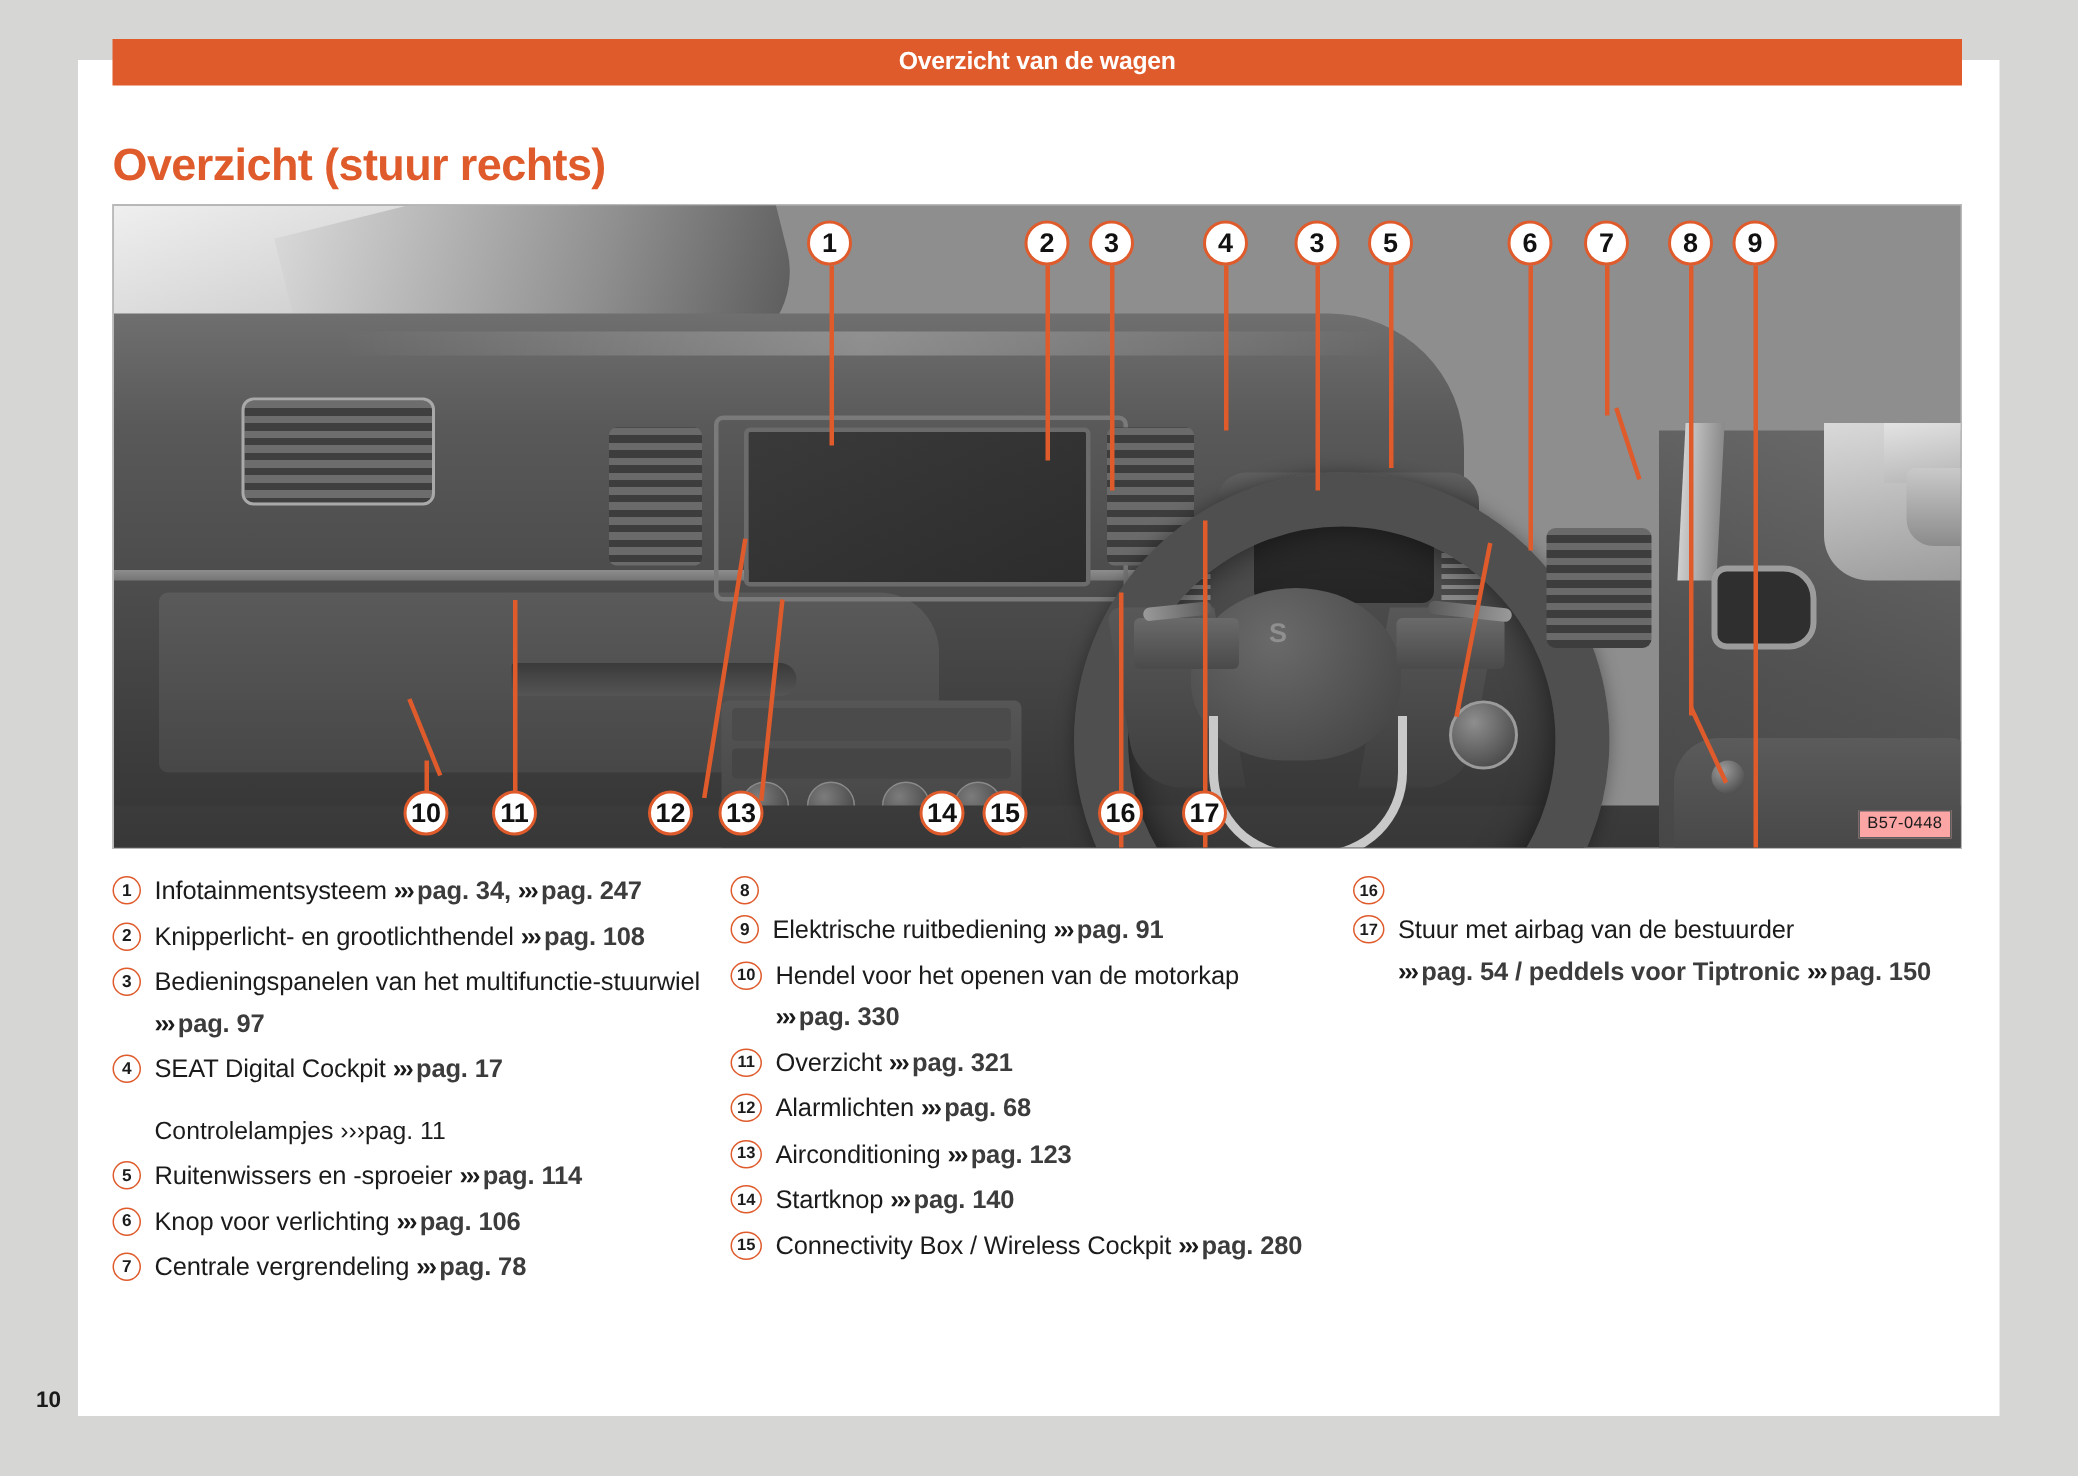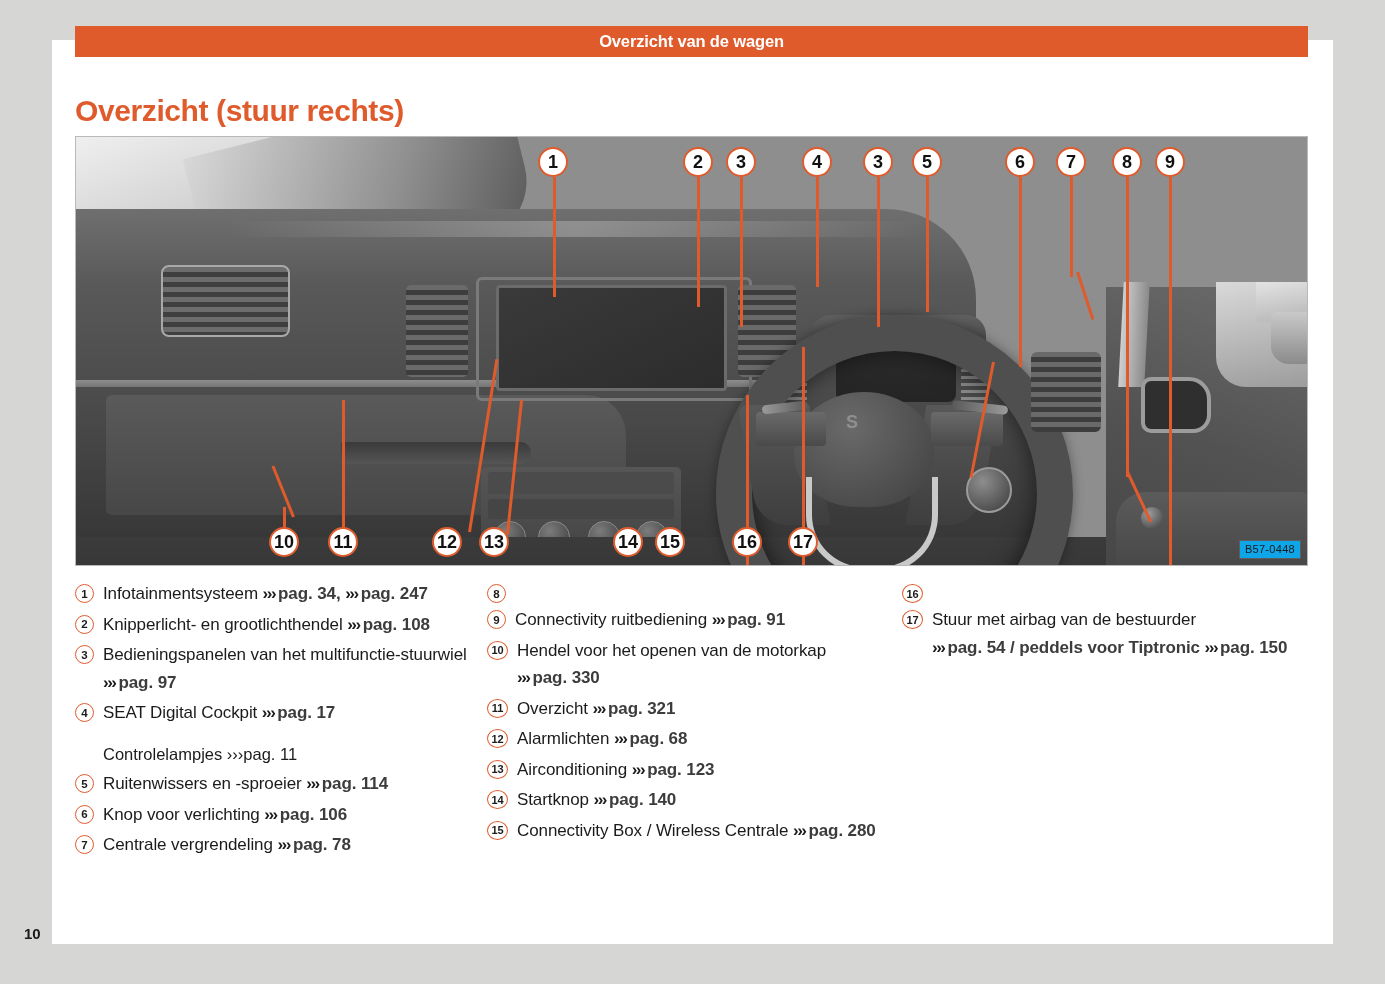--- a/index.html
+++ b/index.html
@@ -309,21 +309,21 @@
   .rear-window {
     left: 1180px; top: 145px; width: 55px; height: 40px;
     background: linear-gradient(170deg,#e3e3e3,#b4b4b4);
   }
 
   
   .fig-code {
     position: absolute;
     right: 6px;
     bottom: 6px;
-    background: #0ea5e9;
+    background: #fca5a5;
     border: 1px solid #5d5d5d;
     color: #1b1b1b;
     font-size: 11px;
     line-height: 1;
     padding: 3px 5px;
     letter-spacing: 0.3px;
     font-family: "Liberation Sans", sans-serif;
   }
 
   
@@ -573,21 +573,21 @@
           </div>
         </div>
       </div>
     <div class="legend-col col2">
         <div class="legend-item">
           <span class="legend-badge">8</span>
         </div>
         <div class="legend-item">
           <span class="legend-badge">9</span>
           <div>
-            <div class="legend-text"><span>Connectivity ruitbediening </span><span class="chev">›››</span><span class="ref">pag. 91</span></div>
+            <div class="legend-text"><span>Elektrische ruitbediening </span><span class="chev">›››</span><span class="ref">pag. 91</span></div>
           </div>
         </div>
         <div class="legend-item">
           <span class="legend-badge wide">10</span>
           <div>
             <div class="legend-text"><span>Hendel voor het openen van de motorkap </span><span class="chev">›››</span><span class="ref">pag. 330</span></div>
           </div>
         </div>
         <div class="legend-item">
           <span class="legend-badge wide">11</span>
@@ -609,21 +609,21 @@
         </div>
         <div class="legend-item">
           <span class="legend-badge wide">14</span>
           <div>
             <div class="legend-text"><span>Startknop </span><span class="chev">›››</span><span class="ref">pag. 140</span></div>
           </div>
         </div>
         <div class="legend-item">
           <span class="legend-badge wide">15</span>
           <div>
-            <div class="legend-text"><span>Connectivity Box / Wireless Centrale </span><span class="chev">›››</span><span class="ref">pag. 280</span></div>
+            <div class="legend-text"><span>Connectivity Box / Wireless Cockpit </span><span class="chev">›››</span><span class="ref">pag. 280</span></div>
           </div>
         </div>
       </div>
     <div class="legend-col col3">
         <div class="legend-item">
           <span class="legend-badge wide">16</span>
         </div>
         <div class="legend-item">
           <span class="legend-badge wide">17</span>
           <div>

